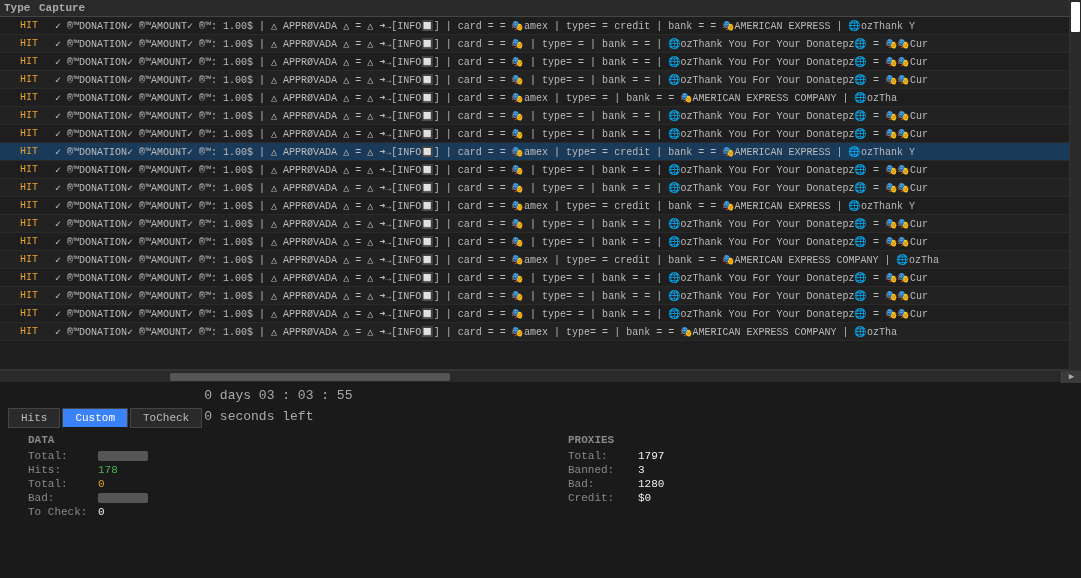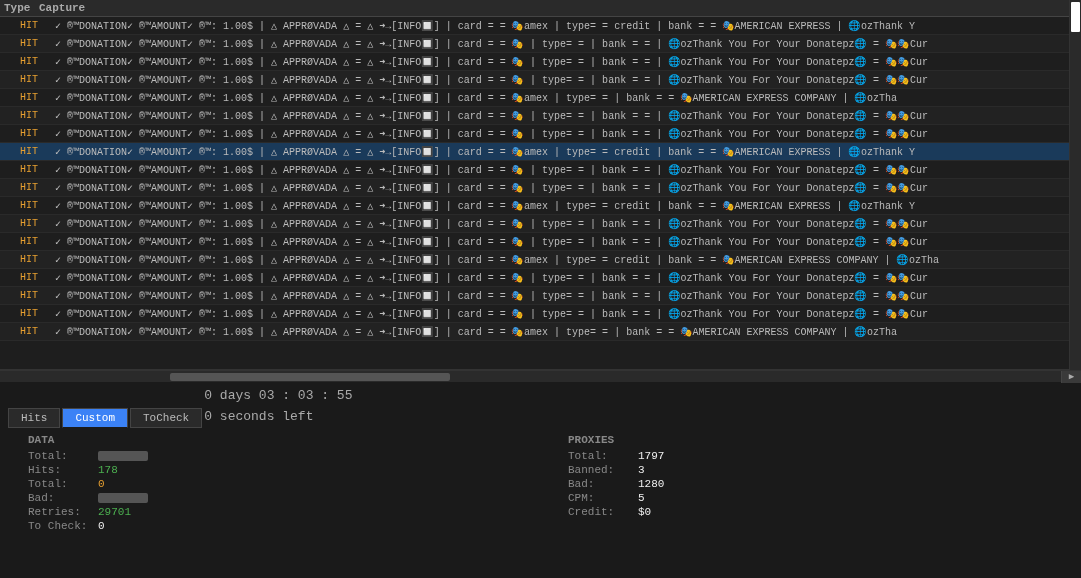--- a/index.html
+++ b/index.html
@@ -358,24 +358,20 @@
         <span class="stat-value orange">0</span>
       </div>
 
       <div class="stat-row">
         <span class="stat-label">Bad:</span>
         <span class="mini-bar">
           <span class="bad-bar-fill" style="width:60%"></span>
         </span>
       </div>
 
-      <div class="stat-row">
-        <span class="stat-label">Retries:</span>
-        <span class="stat-value green">29701</span>
-      </div>
 
       <div class="stat-row">
         <span class="stat-label">To Check:</span>
         <span class="stat-value">0</span>
       </div>
     </div>
 
     <div id="proxies-section">
       <div class="section-title">PROXIES</div>
 
@@ -388,24 +384,20 @@
       <div class="stat-row">
         <span class="stat-label">Banned:</span>
         <span class="stat-value">3</span>
       </div>
 
       <div class="stat-row">
         <span class="stat-label">Bad:</span>
         <span class="stat-value">1280</span>
       </div>
 
-      <div class="stat-row">
-        <span class="stat-label">CPM:</span>
-        <span class="stat-value">5</span>
-      </div>
 
       <div class="stat-row">
         <span class="stat-label">Credit:</span>
         <span class="stat-value">$0</span>
       </div>
     </div>
   </div>
 </div>
 
 </body></html>

